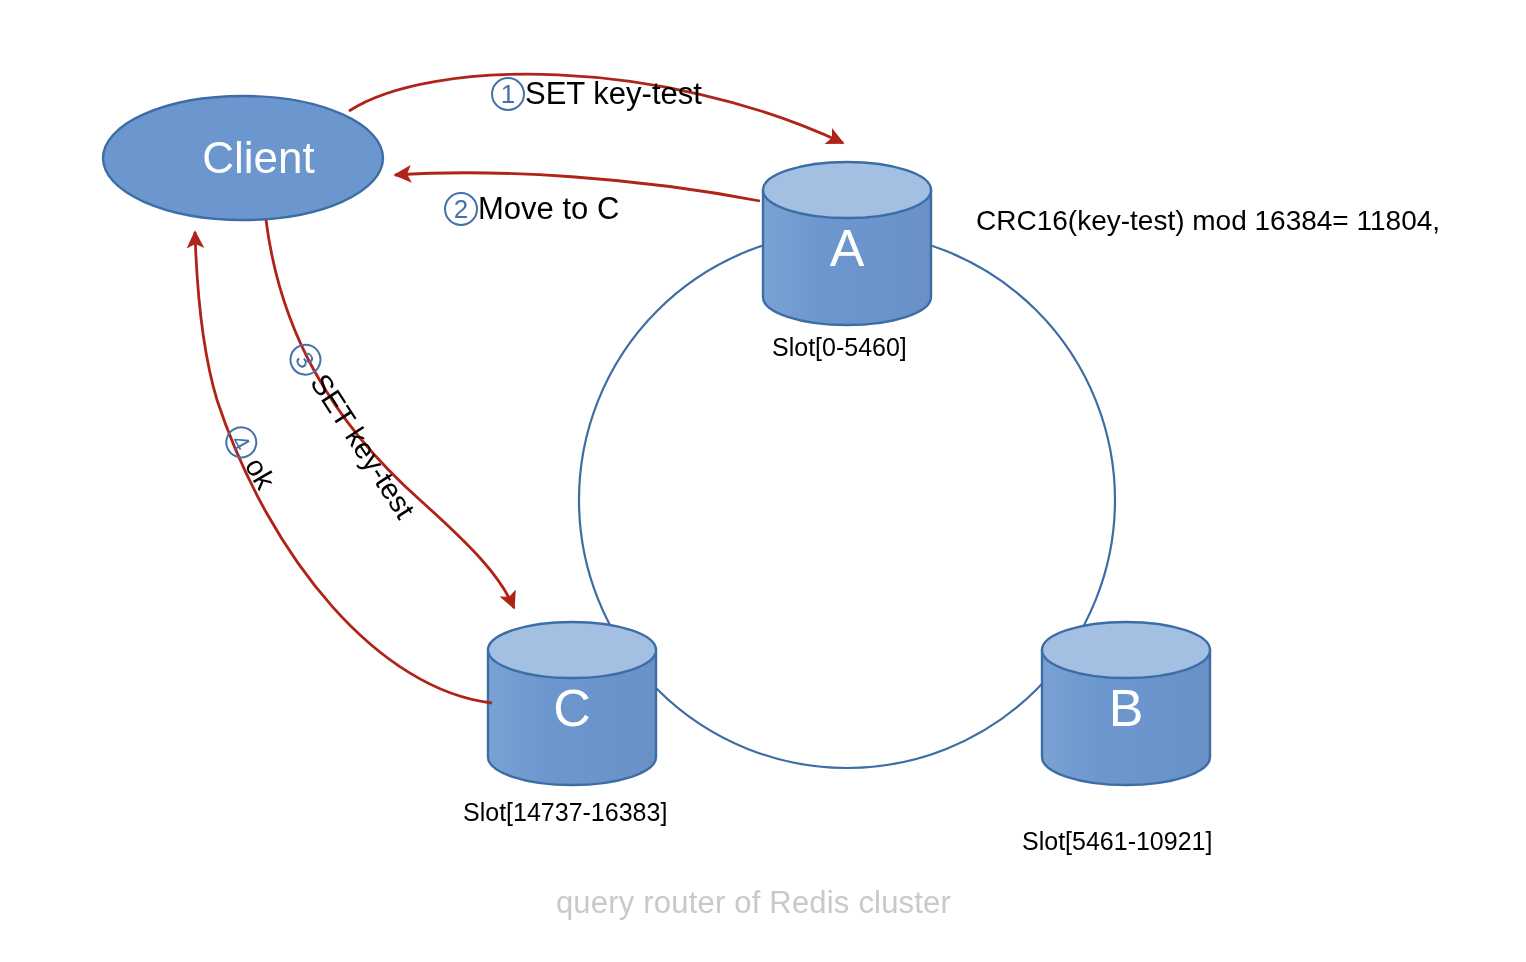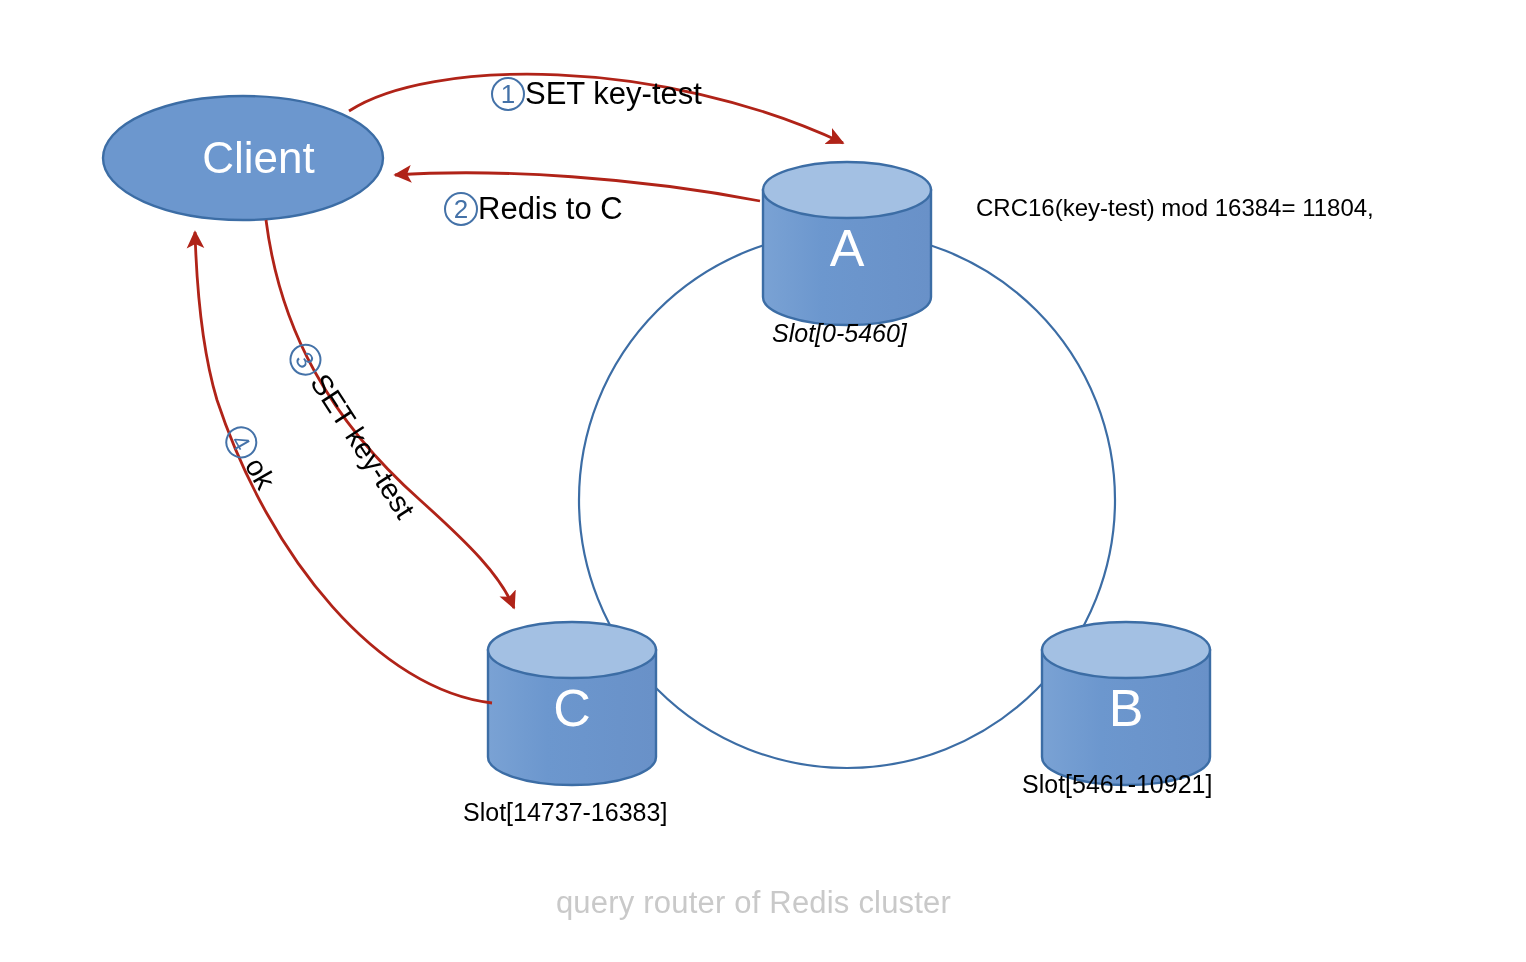--- a/index.html
+++ b/index.html
@@ -83,21 +83,21 @@
     width: 32px;
     height: 32px;
     font-size: 24px;
     line-height: 29px;
     margin-right: 5px;
   }
   #note-block {
     position: absolute;
     left: 976px;
     top: 128px;
-    font-size: 24px;
+    font-size: 28px;
     line-height: 1.33;
     color: #000000;
     white-space: pre;
   }
   #caption {
     position: absolute;
     left: 0;
     top: 885px;
     width: 1507px;
     text-align: center;
@@ -150,32 +150,32 @@
 
     <path d="M 492 703 C 380 690 270 560 217 400 C 205 360 197 300 195 232" fill="none" stroke="#B02318" stroke-width="2.8" marker-end="url(#arrowRed)"></path>
   </svg>
 
   <div class="client-label" style="left:103px; top:136px;">Client</div>
 
   <div class="node-letter" style="left:817px; top:222px; width:60px;">A</div>
   <div class="node-letter" style="left:1096px; top:682px; width:60px;">B</div>
   <div class="node-letter" style="left:542px; top:682px; width:60px;">C</div>
 
-  <div class="slot-label" style="left:772px; top:320px;font-style:italic;">Slot[0-5460]</div>
-  <div class="slot-label" style="left:1022px; top:771px;">Slot[5461-10921]</div>
+  <div class="slot-label" style="left:772px; top:334px;">Slot[0-5460]</div>
+  <div class="slot-label" style="left:1022px; top:828px;">Slot[5461-10921]</div>
   <div class="slot-label" style="left:463px; top:799px;">Slot[14737-16383]</div>
 
   <div class="step-label" style="left:491px; top:76px;">
     <span class="circ-num">1</span>
     <span>SET key-test</span>
   </div>
 
   <div class="step-label" style="left:444px; top:191px;">
     <span class="circ-num">2</span>
-    <span>Redis to C</span>
+    <span>Move to C</span>
   </div>
 
   <div class="rot-label" style="left:311px; top:337px; transform: rotate(57deg);">
     <span class="circ-num">3</span>
     <span>SET key-test</span>
   </div>
 
   <div class="rot-label" style="left:248px; top:420px; transform: rotate(60deg);">
     <span class="circ-num">4</span>
     <span>ok</span>

